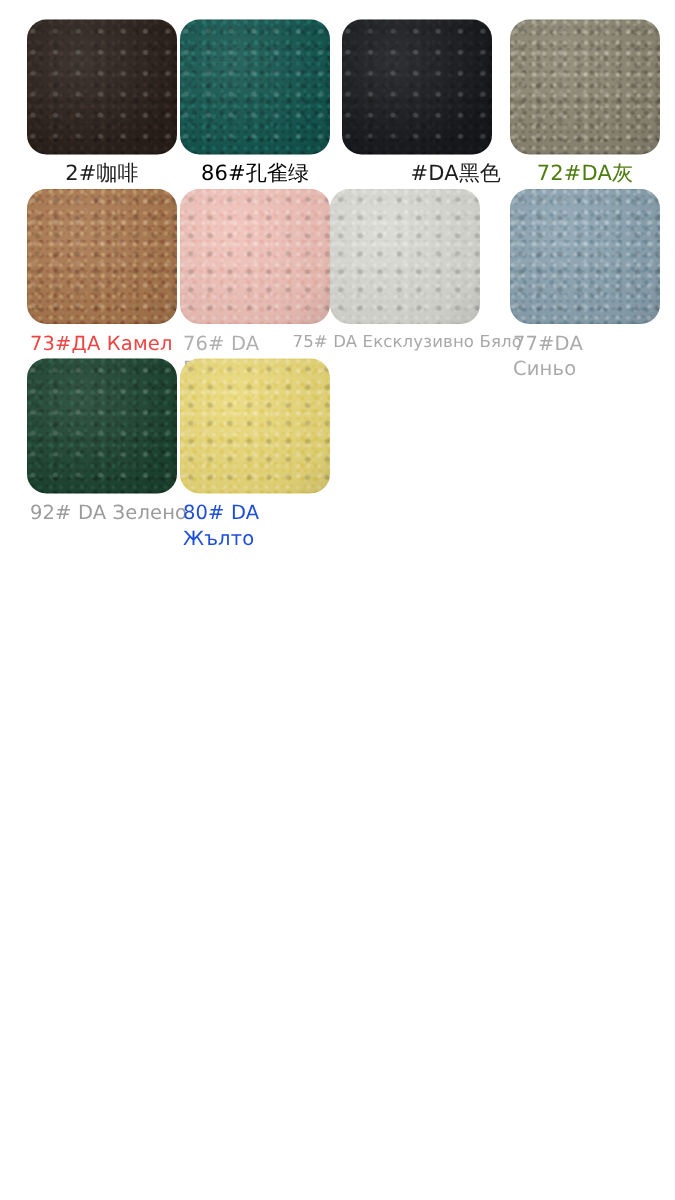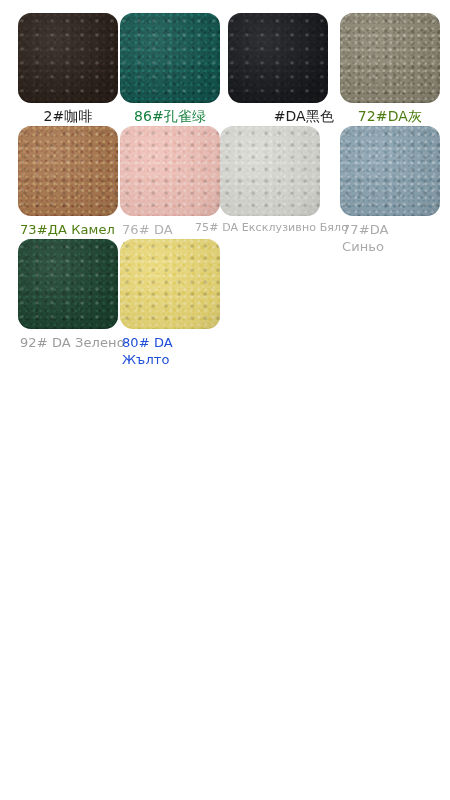--- a/index.html
+++ b/index.html
@@ -109,21 +109,21 @@
           <div class="vignette"></div>
         </div>
         <div class="swatch-label" style="color: rgb(28, 28, 28);">2#咖啡</div>
       </div>
       <div class="swatch-cell row-top" style="left: 120px; top: 13px;">
         <div class="swatch-tile" style="background: rgb(20, 86, 79);">
           <div class="grain"></div>
           <div class="grain2"></div>
           <div class="vignette"></div>
         </div>
-        <div class="swatch-label" style="color: #15803d;">86#孔雀绿</div>
+        <div class="swatch-label" style="color: #000000;">86#孔雀绿</div>
       </div>
       <div class="swatch-cell row-top" style="left: 228px; top: 13px;">
         <div class="swatch-tile" style="background: rgb(24, 25, 28);">
           <div class="grain"></div>
           <div class="grain2"></div>
           <div class="vignette"></div>
         </div>
         <div class="swatch-label" style="color: rgb(28, 28, 28); text-align: right;">#DA黑色</div>
       </div>
       <div class="swatch-cell row-top" style="left: 340px; top: 13px;">
@@ -133,21 +133,21 @@
           <div class="vignette"></div>
         </div>
         <div class="swatch-label" style="color: #4d7c0f;">72#DA灰</div>
       </div>
       <div class="swatch-cell" style="left: 18px; top: 126px;">
         <div class="swatch-tile" style="background: rgb(169, 120, 79);">
           <div class="grain"></div>
           <div class="grain2"></div>
           <div class="vignette"></div>
         </div>
-        <div class="swatch-label" style="color: #4d7c0f;">73#ДА Камел</div>
+        <div class="swatch-label" style="color: #ef4444;">73#ДА Камел</div>
       </div>
       <div class="swatch-cell" style="left: 120px; top: 126px;">
         <div class="swatch-tile" style="background: rgb(240, 194, 185);">
           <div class="grain"></div>
           <div class="grain2"></div>
           <div class="vignette"></div>
         </div>
         <div class="swatch-label" style="color: rgb(176, 176, 176);">76# DA
 Розово</div>
       </div>

